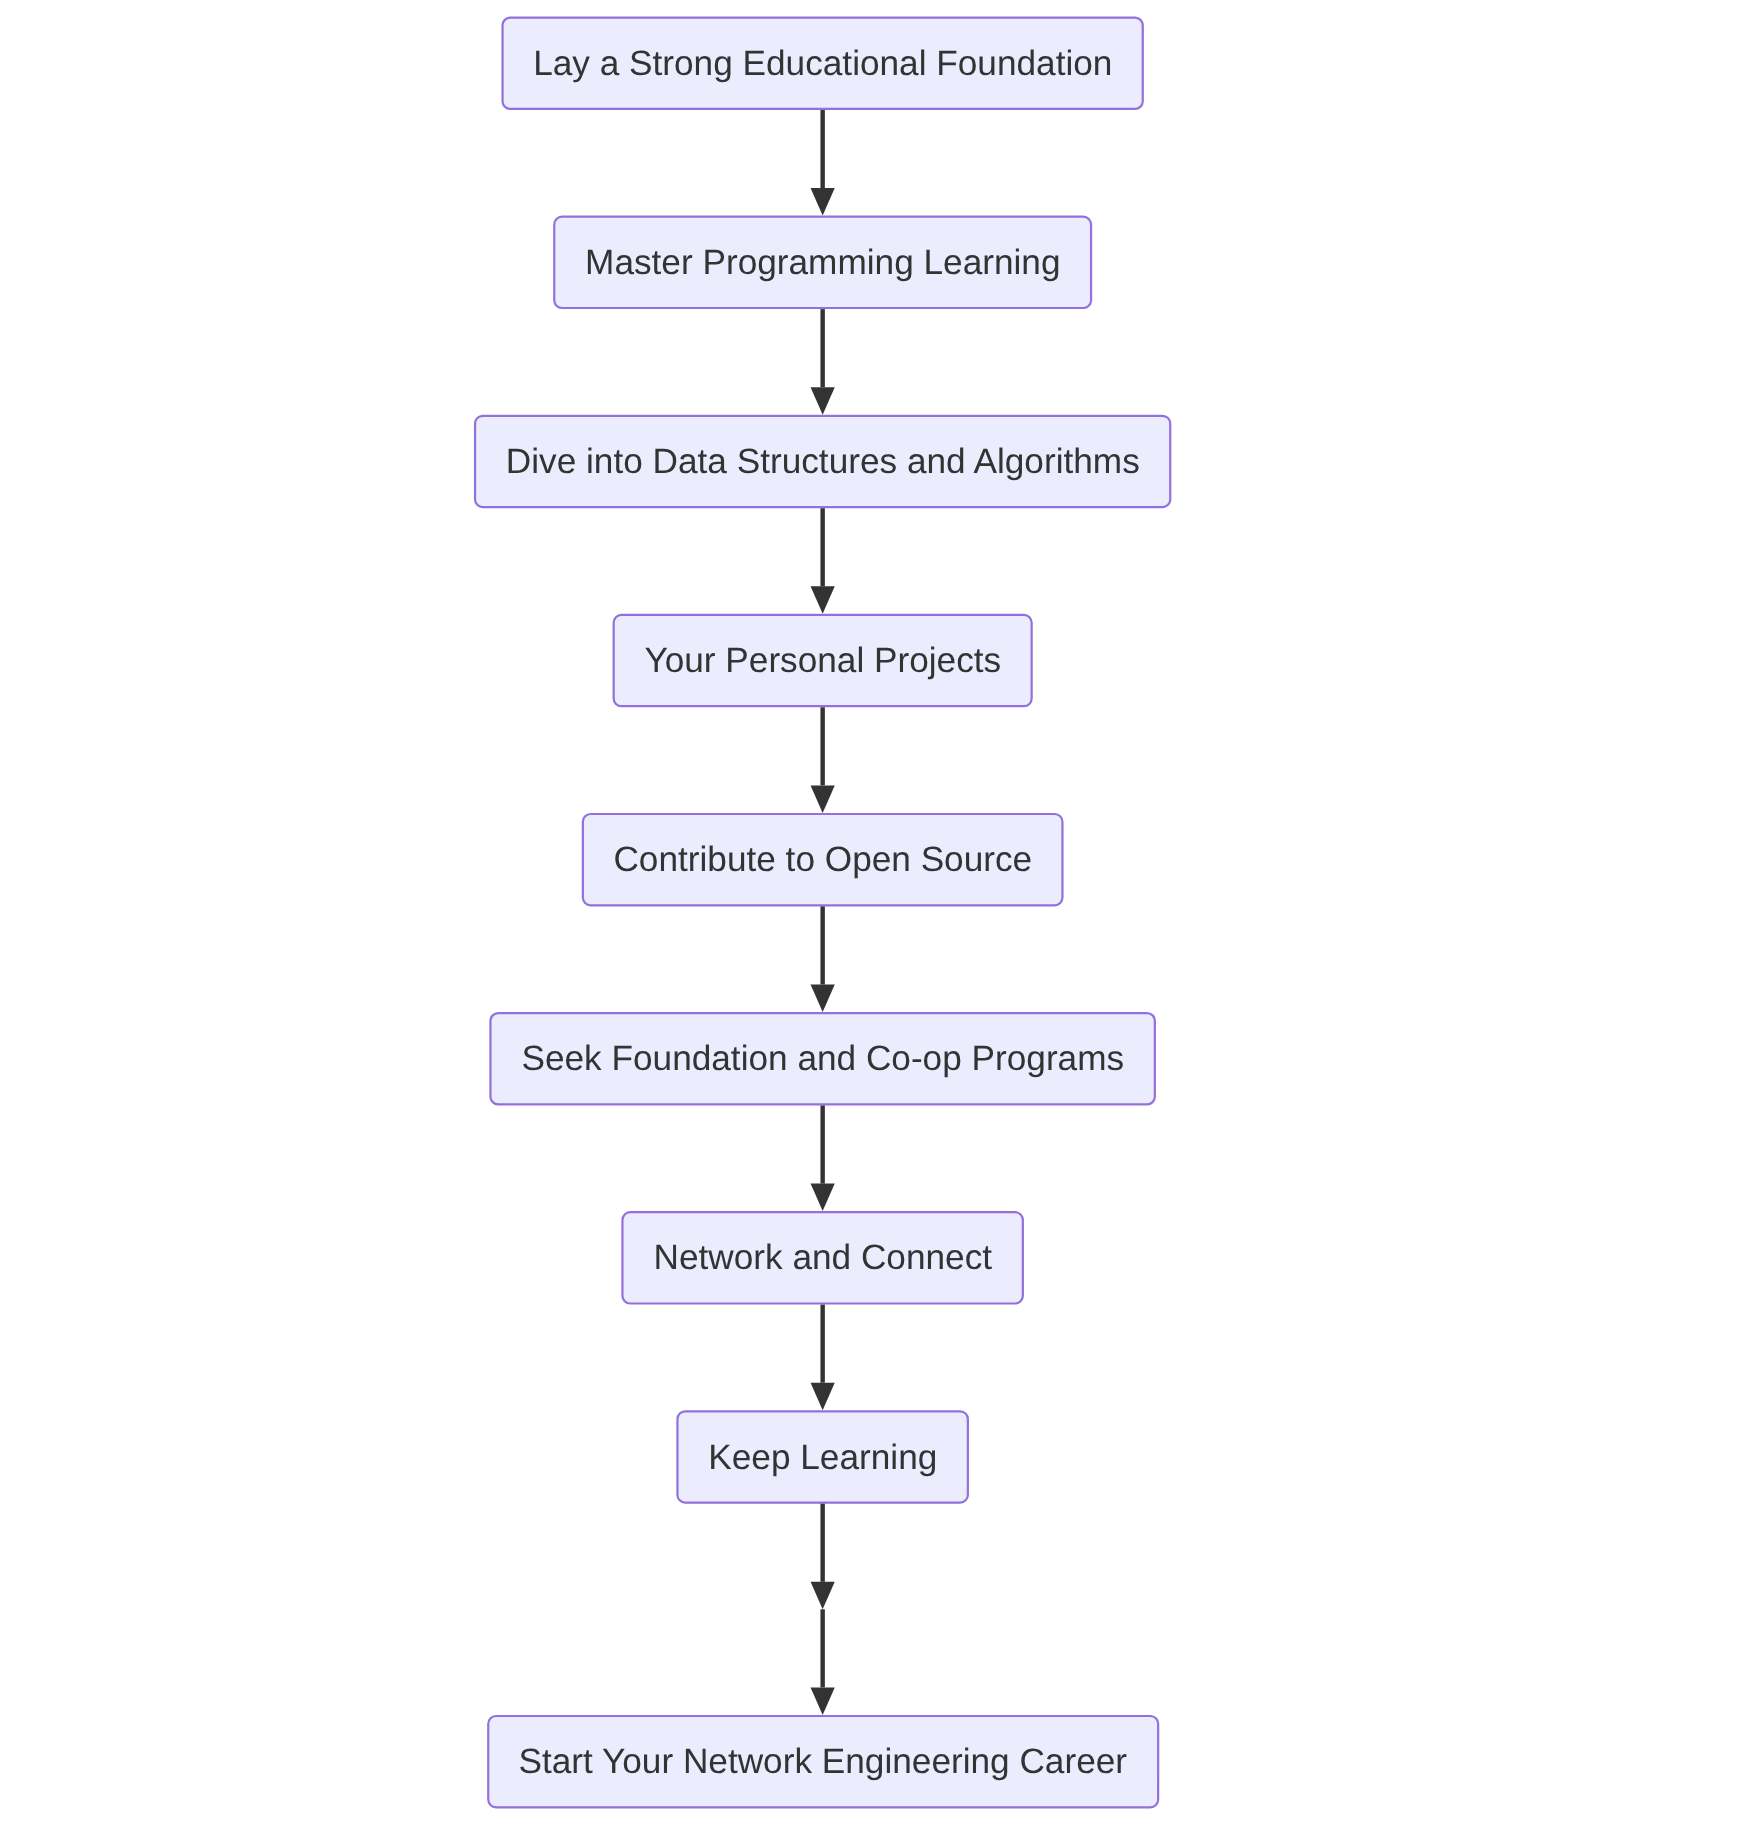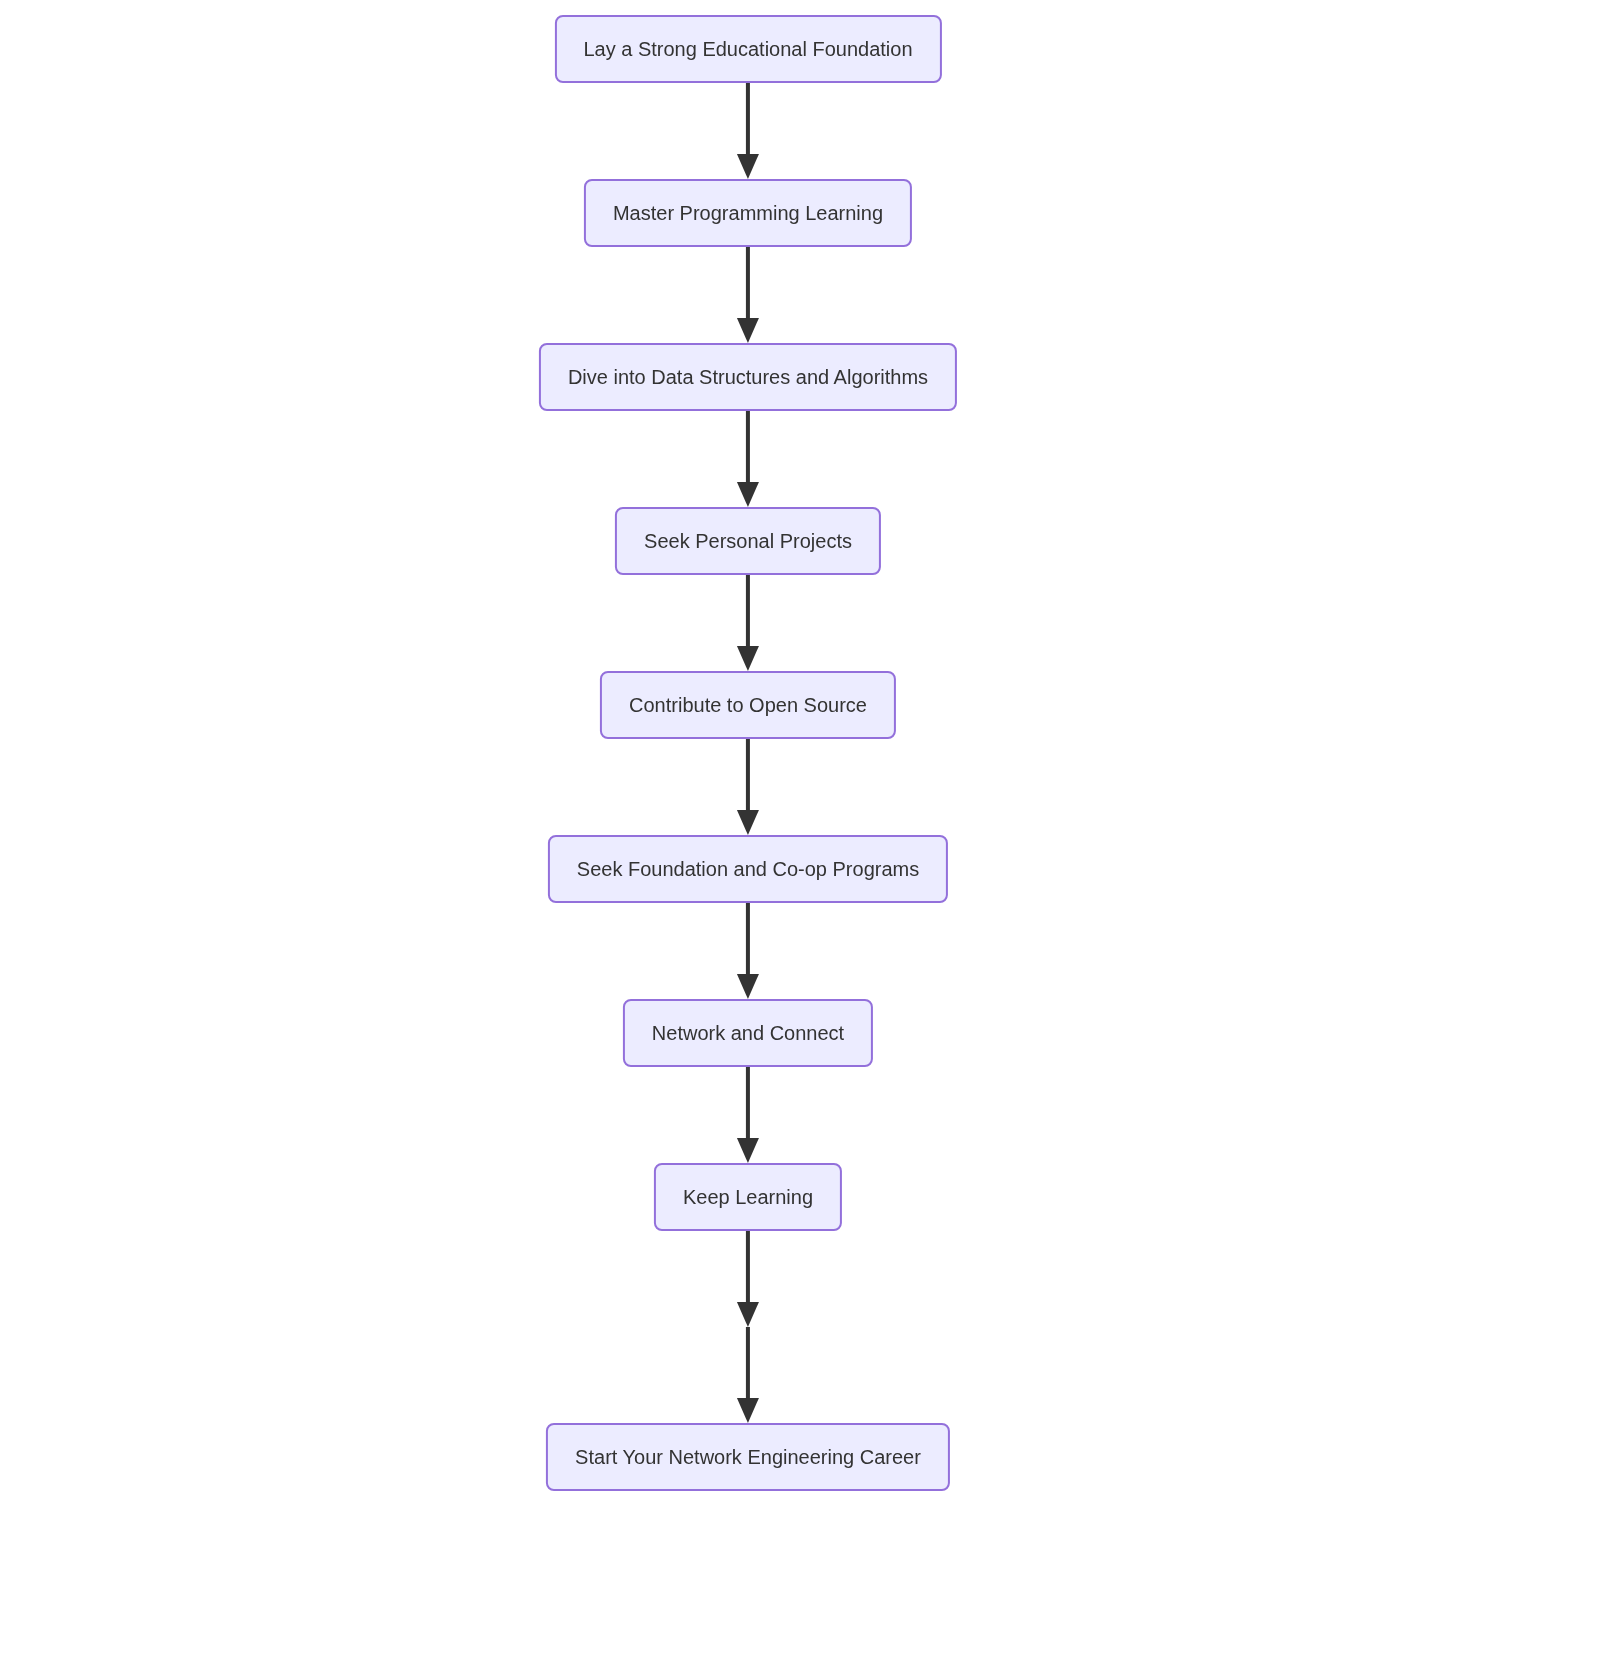--- a/index.html
+++ b/index.html
@@ -25,30 +25,30 @@
   .flow-column {
     position: absolute;
     left: 748px;
     top: 15px;
     transform: translateX(-50%);
     display: flex;
     flex-direction: column;
     align-items: center;
   }
   .flow-node {
-    height: 68px;
+    height: 85px;
     padding: 0 27px;
     display: flex;
     align-items: center;
     justify-content: center;
     background: var(--node-fill);
     border: 2px solid var(--node-border);
     border-radius: 8px;
     color: var(--text-color);
-    font-size: 20px;
+    font-size: 32px;
     white-space: nowrap;
   }
   .arrow {
     height: 96px;
     display: flex;
     flex-direction: column;
     align-items: center;
   }
   .arrow-line {
     width: 4px;
@@ -83,21 +83,21 @@
       <div class="arrow-head"></div>
     </div>
 
     <div class="flow-node">Dive into Data Structures and Algorithms</div>
 
     <div class="arrow">
       <div class="arrow-line"></div>
       <div class="arrow-head"></div>
     </div>
 
-    <div class="flow-node">Seek Personal Projects</div>
+    <div class="flow-node">Your Personal Projects</div>
 
     <div class="arrow">
       <div class="arrow-line"></div>
       <div class="arrow-head"></div>
     </div>
 
     <div class="flow-node">Contribute to Open Source</div>
 
     <div class="arrow">
       <div class="arrow-line"></div>

